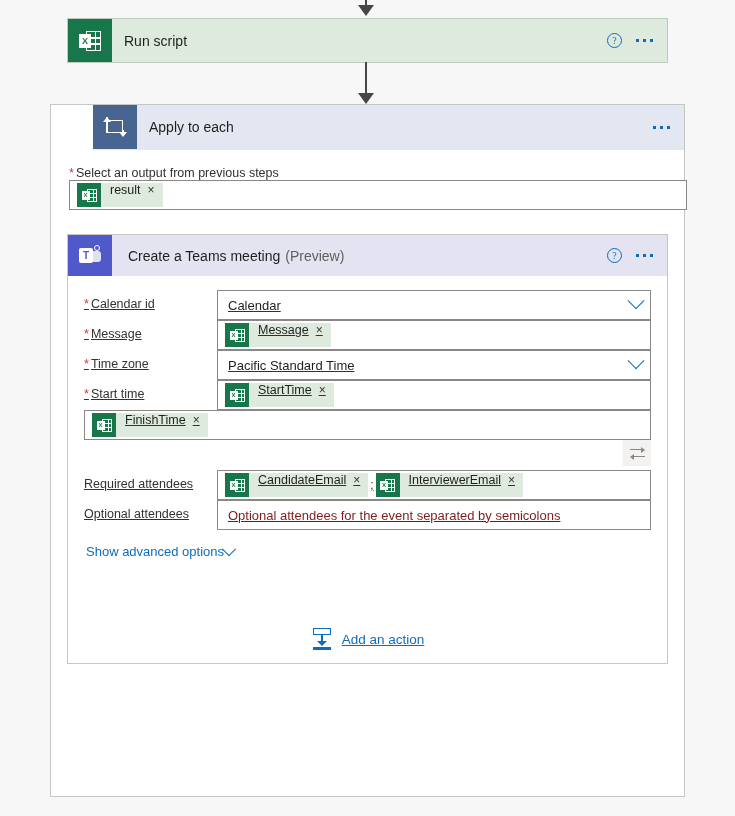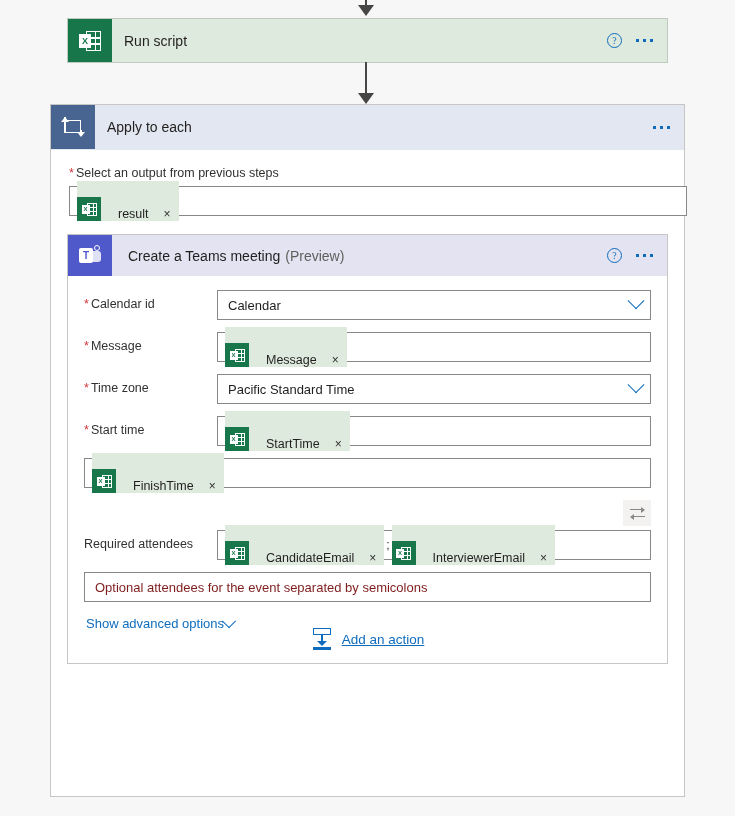--- a/index.html
+++ b/index.html
@@ -156,20 +156,21 @@
     background: #ffffff;
     border: 1px solid #c8c6c4;
     box-sizing: border-box;
   }
   .apply-header {
     height: 44px;
     background: #e3e7f1;
     display: flex;
     align-items: stretch;
     border-bottom: 1px solid #e3e7f1;
+    margin-left: 42px;
   }
   .icon-loop-bg { background: #486591; }
   .loop-glyph {
     width: 22px; height: 22px;
     position: relative;
   }
   .loop-glyph .box {
     position: absolute;
     left: 2px; top: 4px;
     width: 17px; height: 13px;
@@ -204,46 +205,44 @@
     right: 2px; bottom: 2px;
     width: 1.6px; height: 6px;
     background: #fff;
   }
 
   .apply-body { padding: 16px 18px 0 18px; }
 
   .field-label-top {
     font-size: 12.5px;
     color: #323130;
-    margin-bottom: 6px;
   }
   .req-star {
     color: #d13438;
     margin-right: 2px;
   }
 
   .token-input {
     height: 30px;
     border: 1px solid #8a8886;
     background: #fff;
     display: flex;
     align-items: center;
     padding: 0 6px;
     box-sizing: border-box;
   }
   .token-input.wide { width: 618px; }
 
   
   .token {
     display: inline-flex;
-    align-items: flex-end;
+    align-items: flex-start;
     background: #dfeade;
-    height: 40px;
+    height: 24px;
     margin: 0 1px;
-    gap: 8px;
   }
   .token .tok-icon {
     width: 24px; height: 24px;
     background: #17764a;
     display: flex;
     align-items: center;
     justify-content: center;
     flex: 0 0 24px;
   }
   .token .tok-icon .excel-glyph { width: 15px; height: 15px; }
@@ -331,21 +330,22 @@
   .preview-tag {
     color: #605e5c;
     margin-left: 5px;
   }
 
   
   .form-area { padding: 14px 16px 0 16px; }
   .frow {
     display: flex;
     align-items: flex-start;
-    margin-bottom: 12px;
+    margin-bottom: 0;
+    text-decoration: underline;
   }
   .frow .flabel {
     width: 133px;
     flex: 0 0 133px;
     font-size: 12.5px;
     color: #323130;
     padding-top: 7px;
     box-sizing: border-box;
   }
   .frow .fctrl { flex: 1; }
@@ -701,20 +701,21 @@
                   </span>
               </span>
               <span class="tok-label">InterviewerEmail</span>
               <span class="tok-x">×</span>
             </span>
           </div>
         </div>
       </div>
 
       <div class="frow">
+        <div class="flabel">Optional attendees</div>
         <div class="fctrl">
           <div class="textbox placeholder">
             <span>Optional attendees for the event separated by semicolons</span>
           </div>
         </div>
       </div>
 
       <div class="adv-row">
         <span class="adv-link">Show advanced options</span>
         <span class="chev-down-blue"></span>

